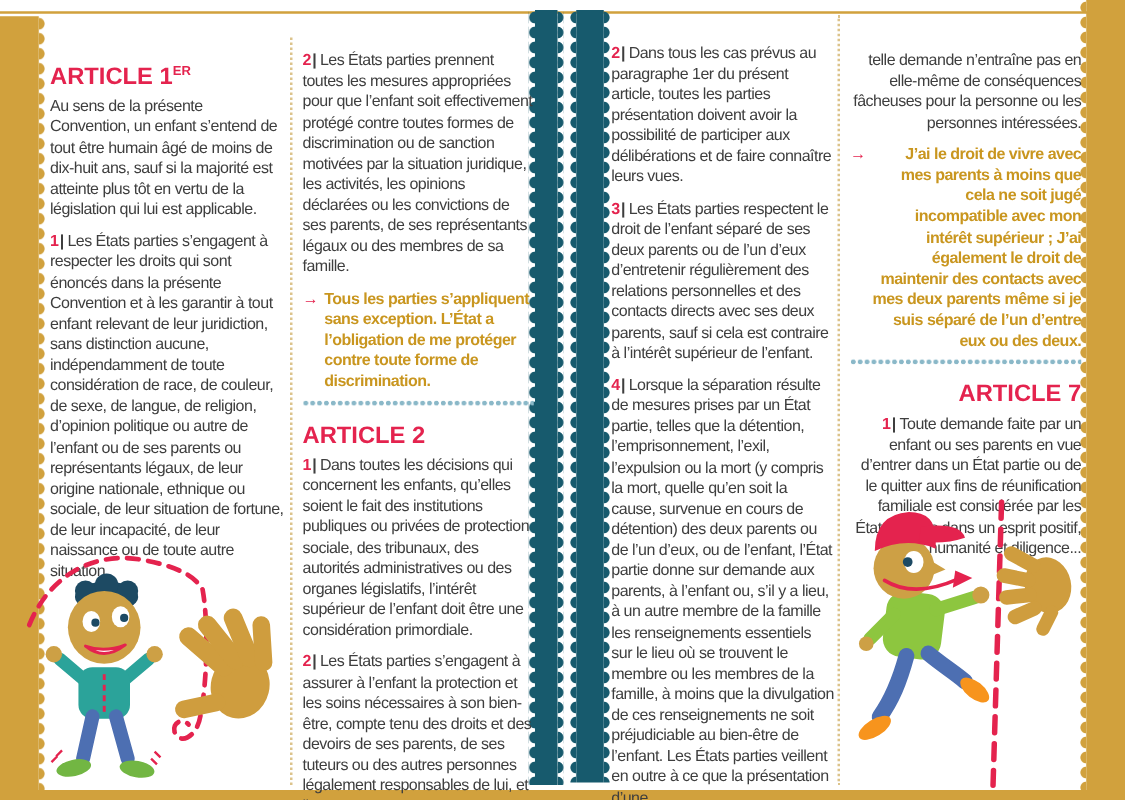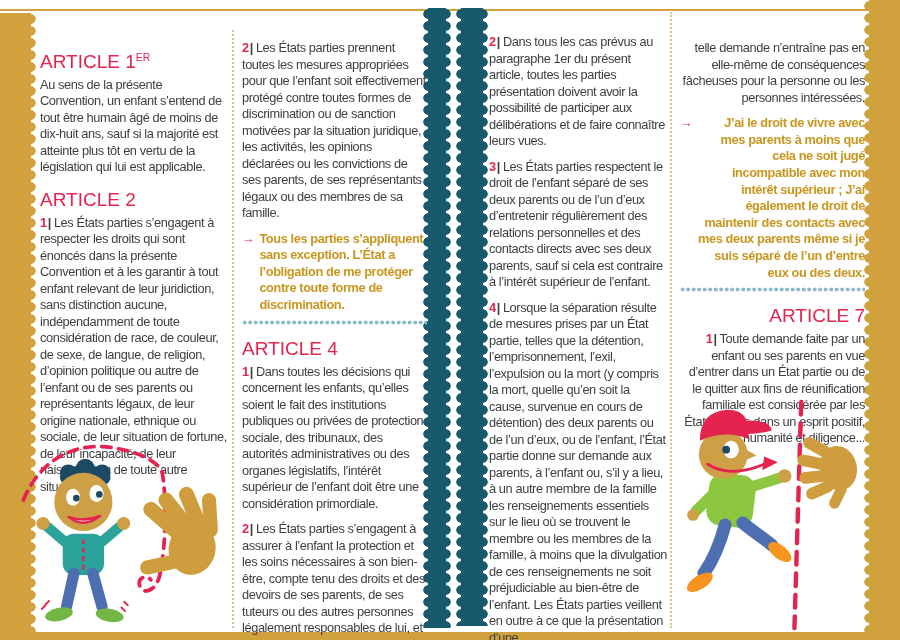--- a/index.html
+++ b/index.html
@@ -26,21 +26,21 @@
   .divider-left{left:232px;top:30px;height:598px;}
   .divider-right{left:670px;top:12px;height:616px;}
 
   
   .col{position:absolute;color:#3e3e3e;font-size:12.8px;line-height:1.29;letter-spacing:-0.4px;}
   .col-1{left:40px;top:52px;width:188px;}
   .col-2{left:242px;top:40px;width:185px;}
   .col-3{left:489px;top:34px;width:179px;}
   .col-4{left:680px;top:40px;width:185px;text-align:right;}
   h2{margin:14px 0 5px;color:#e4234e;font-size:19px;line-height:1.05;letter-spacing:0;
-     font-weight:400;}
+     font-weight:700;}
   h2:first-child{margin-top:0;}
   h2 sup{font-size:0.55em;}
   p{margin:0 0 9px;}
   .pnum{color:#e4234e;font-weight:bold;}
   .psep{color:#3e3e3e;font-weight:bold;margin:0 3px 0 1px;}
   .callout{display:flex;gap:5px;margin:8px 0 6px;color:#c9961f;font-weight:bold;line-height:1.3;}
   .callout .arrow{color:#e4234e;font-weight:bold;flex:0 0 auto;}
   .chain-divider{height:5px;margin:4px 0 10px;
       background-image:radial-gradient(circle 1.9px at 2.6px 2.5px, #8ab8c8 1.7px, transparent 2.2px);
       background-size:5.5px 5px;background-repeat:repeat-x;}
@@ -60,32 +60,31 @@
   <div class="band teal spine-l scallop-l scallop-r"></div>
   <div class="band teal spine-r scallop-l scallop-r"></div>
   <div class="band gold gold-right scallop-l"></div>
   <div class="bottom-band"></div>
   <div class="col-divider divider-left"></div>
   <div class="col-divider divider-right"></div>
 
   <div class="col col-1">
     <h2><span>ARTICLE 1</span><sup>ER</sup></h2>
     <p><span>Au sens de la présente Convention, un enfant s’entend de tout être humain âgé de moins de dix-huit ans, sauf si la majorité est atteinte plus tôt en vertu de la législation qui lui est applicable.</span></p>
-    <h2>ARTICLE 2</h2>
     <p><span class="pnum">1</span><span class="psep">|</span><span>Les États parties s’engagent à respecter les droits qui sont énoncés dans la présente Convention et à les garantir à tout enfant relevant de leur juridiction, sans distinction aucune, indépendamment de toute considération de race, de couleur, de sexe, de langue, de religion, d’opinion politique ou autre de l’enfant ou de ses parents ou représentants légaux, de leur origine nationale, ethnique ou sociale, de leur situation de fortune, de leur incapacité, de leur naissance ou de toute autre situation.</span></p>
   </div>
 
   <div class="col col-2">
     <p><span class="pnum">2</span><span class="psep">|</span><span>Les États parties prennent toutes les mesures appropriées pour que l’enfant soit effectivement protégé contre toutes formes de discrimination ou de sanction motivées par la situation juridique, les activités, les opinions déclarées ou les convictions de ses parents, de ses représentants légaux ou des membres de sa famille.</span></p>
     <div class="callout">
       <span class="arrow">→</span>
       <span>Tous les parties s’appliquent sans exception. L’État a l’obligation de me protéger contre toute forme de discrimination.</span>
     </div>
     <div class="chain-divider"></div>
-    <h2>ARTICLE 4</h2>
+    <h2>ARTICLE 2</h2>
     <p><span class="pnum">1</span><span class="psep">|</span><span>Dans toutes les décisions qui concernent les enfants, qu’elles soient le fait des institutions publiques ou privées de protection sociale, des tribunaux, des autorités administratives ou des organes législatifs, l’intérêt supérieur de l’enfant doit être une considération primordiale.</span></p>
     <p><span class="pnum">2</span><span class="psep">|</span><span>Les États parties s’engagent à assurer à l’enfant la protection et les soins nécessaires à son bien-être, compte tenu des droits et des devoirs de ses parents, de ses tuteurs ou des autres personnes légalement responsables de lui, et ils prennent</span></p>
   </div>
 
   <div class="col col-3">
     <p><span class="pnum">2</span><span class="psep">|</span><span>Dans tous les cas prévus au paragraphe 1er du présent article, toutes les parties présentation doivent avoir la possibilité de participer aux délibérations et de faire connaître leurs vues.</span></p>
     <p><span class="pnum">3</span><span class="psep">|</span><span>Les États parties respectent le droit de l’enfant séparé de ses deux parents ou de l’un d’eux d’entretenir régulièrement des relations personnelles et des contacts directs avec ses deux parents, sauf si cela est contraire à l’intérêt supérieur de l’enfant.</span></p>
     <p><span class="pnum">4</span><span class="psep">|</span><span>Lorsque la séparation résulte de mesures prises par un État partie, telles que la détention, l’emprisonnement, l’exil, l’expulsion ou la mort (y compris la mort, quelle qu’en soit la cause, survenue en cours de détention) des deux parents ou de l’un d’eux, ou de l’enfant, l’État partie donne sur demande aux parents, à l’enfant ou, s’il y a lieu, à un autre membre de la famille les renseignements essentiels sur le lieu où se trouvent le membre ou les membres de la famille, à moins que la divulgation de ces renseignements ne soit préjudiciable au bien-être de l’enfant. Les États parties veillent en outre à ce que la présentation d’une</span></p>
   </div>
 

